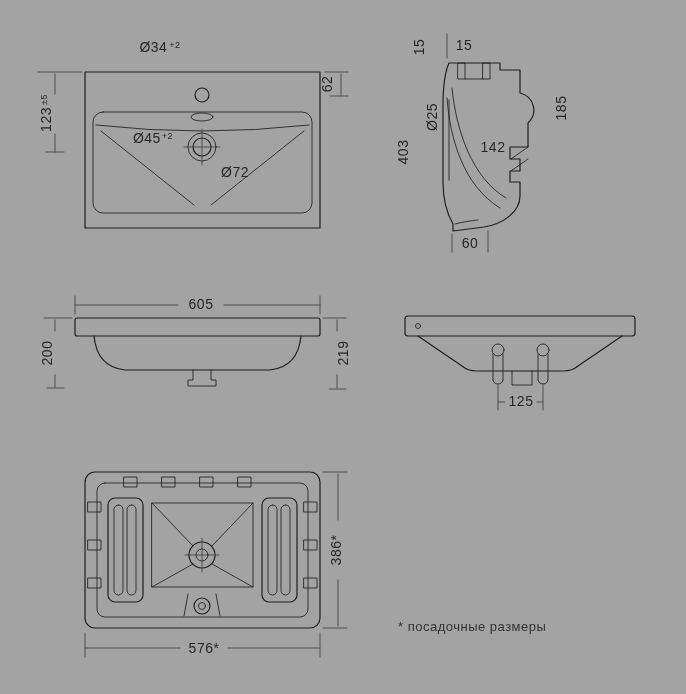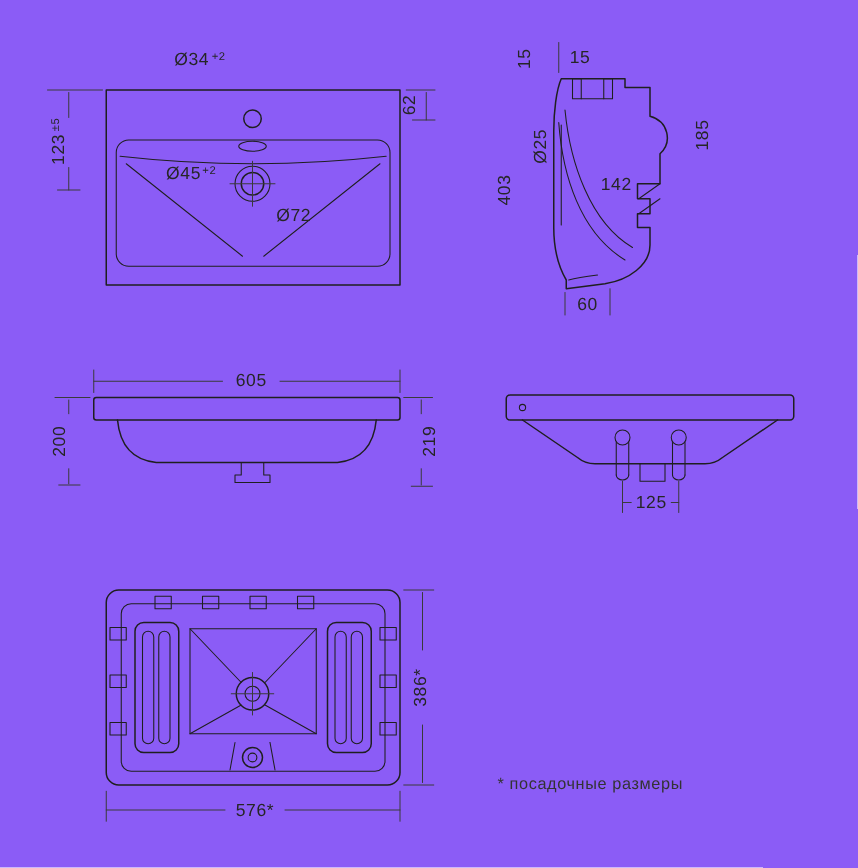--- a/index.html
+++ b/index.html
@@ -1,19 +1,19 @@
 <!DOCTYPE html>
 <html><head>
 <meta charset="utf-8">
 <style>
   html,body{margin:0;padding:0;background:#ffffff;}
   .page{
     position:relative;
     width:686px;height:694px;
-    background:#8b5cf6;
+    background:#a3a3a3;
     font-family:"Liberation Sans", sans-serif;
     overflow:hidden;
     text-align:right;
   }
   svg{position:absolute;left:0;top:0;}
   .ln{stroke:#1f1f1f;fill:none;stroke-width:1.2;stroke-linejoin:round;stroke-linecap:round;}
   .thin{stroke-width:0.85;}
   .dim{stroke:#3a3a3a;fill:none;stroke-width:0.8;stroke-linecap:round;}
   text{font-family:"Liberation Sans", sans-serif;font-size:14px;fill:#262626;letter-spacing:0.5px;}
   .sup{font-size:9px;}

